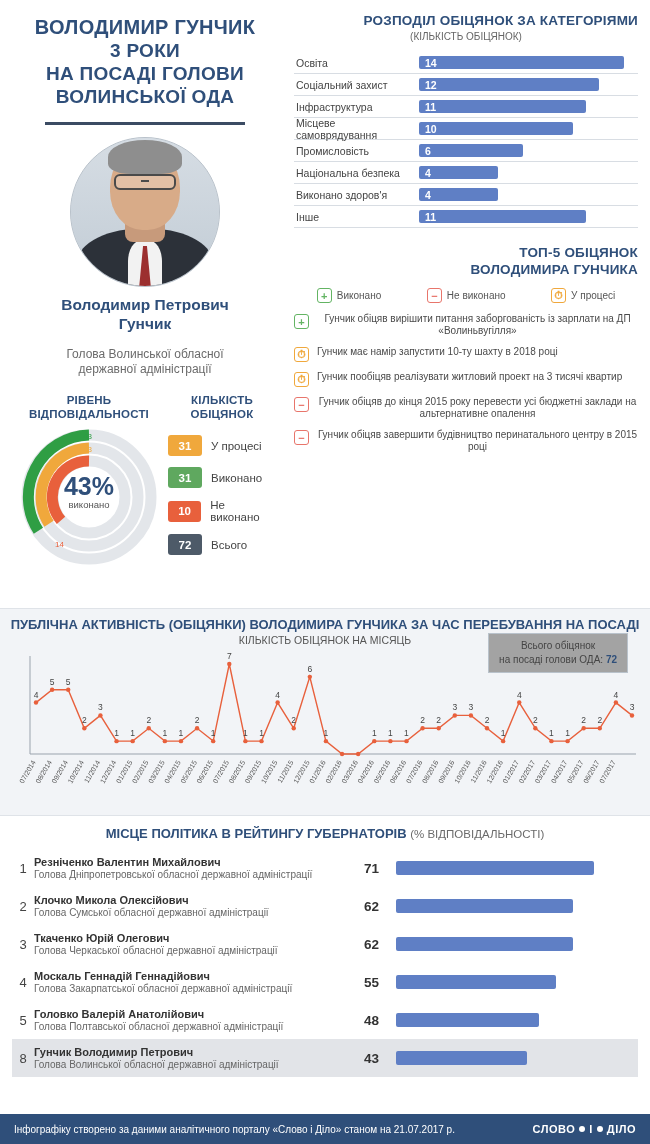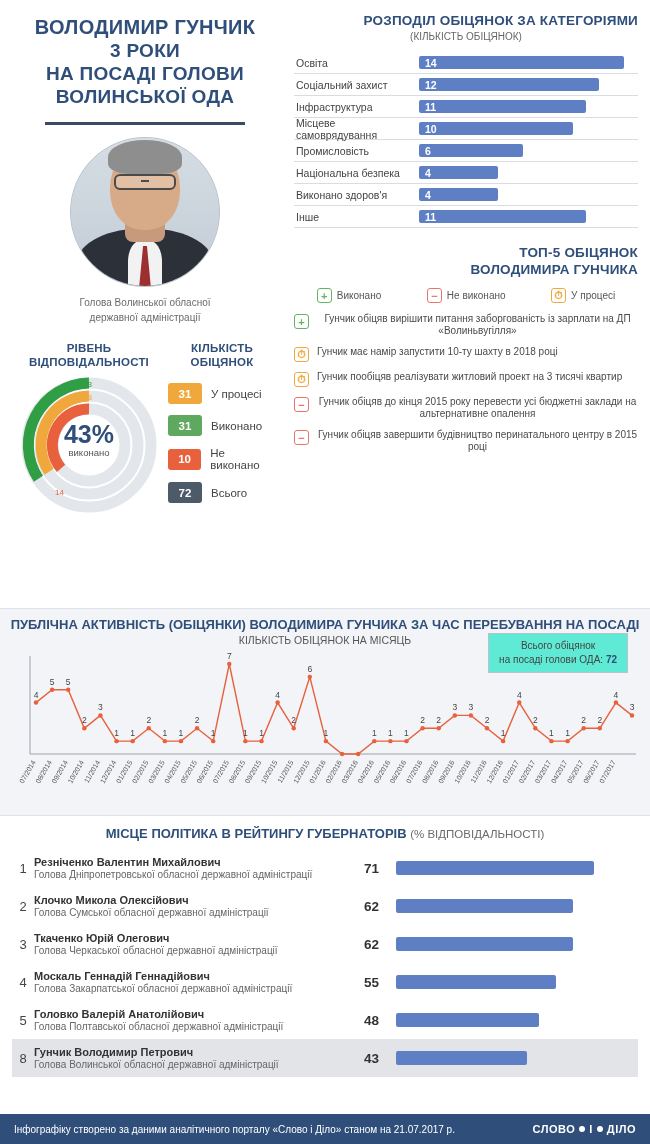--- a/index.html
+++ b/index.html
@@ -74,21 +74,21 @@
   .p-glass:after {
     content: ""; position: absolute; left: 50%; top: 4px; width: 8px; height: 2px;
     background: #4a4a4a; transform: translateX(-50%);
   }
 
   .person-name {
     text-align: center; font-weight: bold; font-size: 15.5px; color: #2f4f7a;
     line-height: 19px; margin-top: 2px;
   }
   .person-role {
-    text-align: center; font-size: 10px; color: #6b6b6b; line-height: 15px; margin-top: 1px;
+    text-align: center; font-size: 12px; color: #6b6b6b; line-height: 15px; margin-top: 14px;
   }
 
   
   .resp-block { display: flex; margin-top: 16px; }
   .resp-left { width: 150px; }
   .resp-right { width: 126px; padding-left: 4px; }
   .col-head {
     text-align: center; font-weight: bold; font-size: 11.5px; color: #2f4f7a;
     line-height: 14px; letter-spacing: .2px;
   }
@@ -145,21 +145,21 @@
   .promise-txt { font-size: 10px; line-height: 12px; color: #4a4a4a; text-align: center; }
 
   
   .mid {
     width: 650px; height: 208px; background: #f2f4f7; border-top: 1px solid #dfe3e8;
     border-bottom: 1px solid #dfe3e8; padding: 8px 10px 12px 10px;
   }
   .mid-title { text-align: center; font-weight: bold; color: #2f4f7a; font-size: 13px; }
   .mid-sub { text-align: center; font-size: 10.5px; color: #555; margin-top: 2px; }
   .total-box {
-    position: absolute; right: 22px; top: 24px; background: #5eead4; border: 1px solid #b9c2cb;
+    position: absolute; right: 22px; top: 24px; background: #a3a3a3; border: 1px solid #b9c2cb;
     padding: 5px 10px; font-size: 10px; color: #444; line-height: 14px; text-align: center;
   }
   .total-box b { color: #2f4f7a; }
   .mid-chart { position: relative; width: 630px; height: 152px; margin-top: 4px; }
 
   
   .bot { width: 650px; padding: 10px 12px 0 12px; }
   .bot-title { text-align: center; font-weight: bold; color: #2f4f7a; font-size: 13px; }
   .bot-title span.pct { color: #6b6b6b; font-weight: normal; font-size: 11.5px; }
   .rate-row { display: flex; align-items: center; height: 38px; }
@@ -205,20 +205,24 @@
           <div class="p-suit"></div>
           <div class="p-shirt"></div>
           <div class="p-tie"></div>
           <div class="p-neck"></div>
           <div class="p-head"></div>
           <div class="p-hair"></div>
           <div class="p-glass"></div>
         </div>
       </div>
 
+      <div class="person-name">
+        <div>Володимир Петрович</div>
+        <div>Гунчик</div>
+      </div>
       <div class="person-role">
         <div>Голова Волинської обласної</div>
         <div>державної адміністрації</div>
       </div>
 
       <div class="resp-block">
         <div class="resp-left">
           <div class="col-head">
             <div>РІВЕНЬ</div>
             <div>ВІДПОВІДАЛЬНОСТІ</div>

